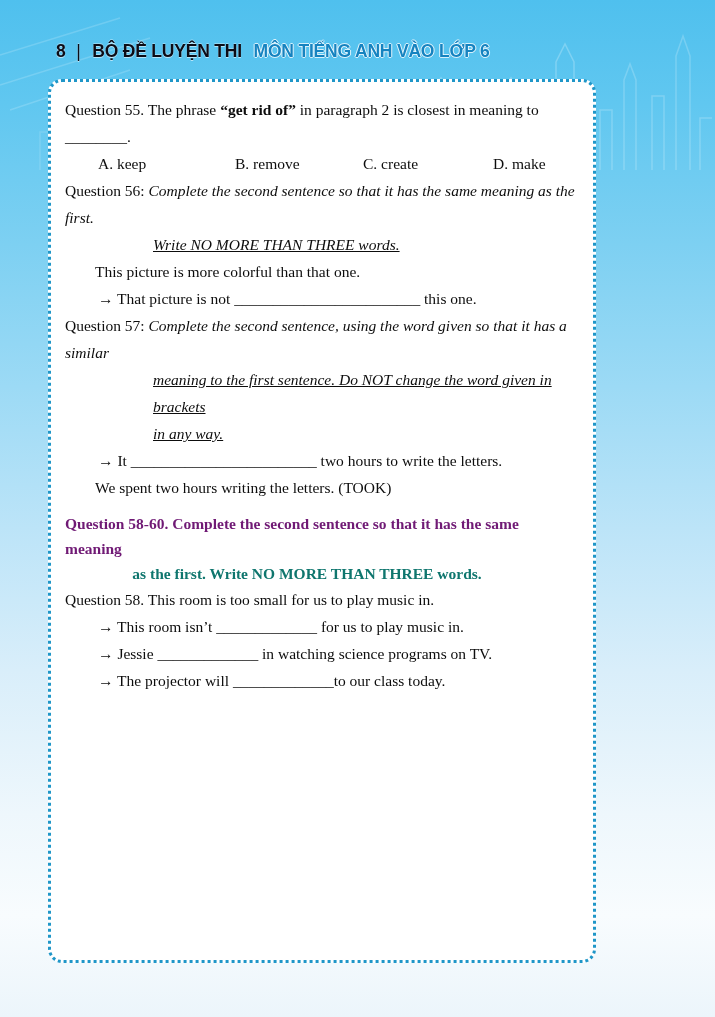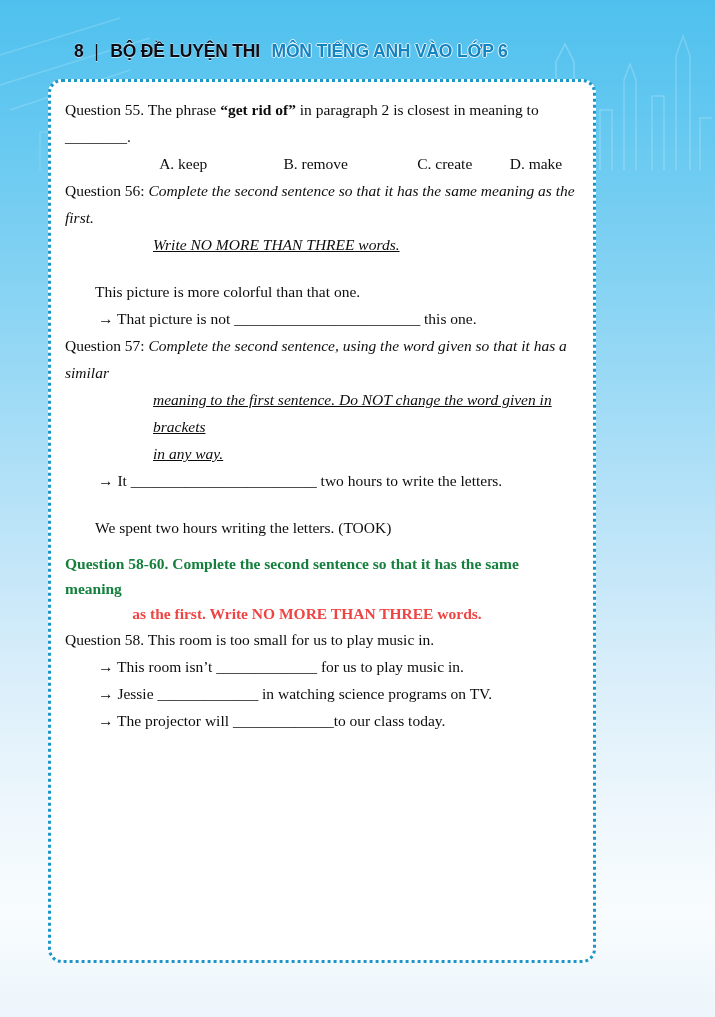--- a/index.html
+++ b/index.html
@@ -8,21 +8,21 @@
     font-family:"Liberation Serif","DejaVu Serif",serif;
     background:linear-gradient(180deg,
       #4fc0ee 0%, #60c7f0 10%, #7dd0f2 24%, #9cdaf5 38%,
       #bce4f8 52%, #d9eefa 66%, #eef7fc 80%, #f8fcfe 90%, #ecf5fb 100%);
   }
   .page{position:absolute;inset:0;}
   
   .skyline{position:absolute;top:0;left:0;opacity:0.33;pointer-events:none;}
   
   .header{
-    position:absolute;left:74px;top:41px;white-space:nowrap;
+    position:absolute;left:56px;top:41px;white-space:nowrap;
     font-family:"Liberation Sans","DejaVu Sans",sans-serif;
     font-weight:bold;font-size:17.5px;letter-spacing:-0.2px;
   }
   .header .pg,.header .sep,.header .t1{
     color:#0c0c16;
     text-shadow:0 1px 0 rgba(255,255,255,.55), 0 -1px 0 rgba(255,255,255,.35);
   }
   .header .sep{margin:0 7px 0 6px;font-weight:normal;}
   .header .t2{
     color:#1583c0;margin-left:7px;
@@ -30,26 +30,26 @@
                  0 -1px rgba(255,255,255,.75), 0 1px rgba(255,255,255,.75);
   }
   
   .sheet{
     position:absolute;left:48px;top:79px;width:548px;height:884px;
     background:#ffffff;border:3px dotted #1f96c8;border-radius:14px;
     box-sizing:border-box;padding:10px 14px 0 14px;
   }
   .line{margin:0;line-height:27px;font-size:15.5px;color:#0d0d0d;}
   .first{margin-top:4px;}
-  .opts{padding-left:33px;text-align:center;}
+  .opts{padding-left:33px;}
   .cont{padding-left:88px;text-decoration:underline;}
-  .body1{padding-left:30px;margin-top:20px;}
+  .body1{padding-left:30px;}
   .arrow{padding-left:33px;}
-  .heading{color:#15803d;font-weight:bold;margin-top:10px;line-height:25px;}
-  .heading2{color:#ef4444;font-weight:bold;line-height:25px;text-align:center;padding-right:30px;}
+  .heading{color:#701a75;font-weight:bold;margin-top:10px;line-height:25px;}
+  .heading2{color:#0f766e;font-weight:bold;line-height:25px;text-align:center;padding-right:30px;}
   .b{font-weight:bold;}
   .i{font-style:italic;text-align:right;}
   .opt{display:inline-block;}
 </style>
 </head>
 <body>
 
 <div class="page">
 
   <svg class="skyline" width="715" height="210" viewBox="0 0 715 210" fill="none" stroke="#ffffff" stroke-width="1.5">

